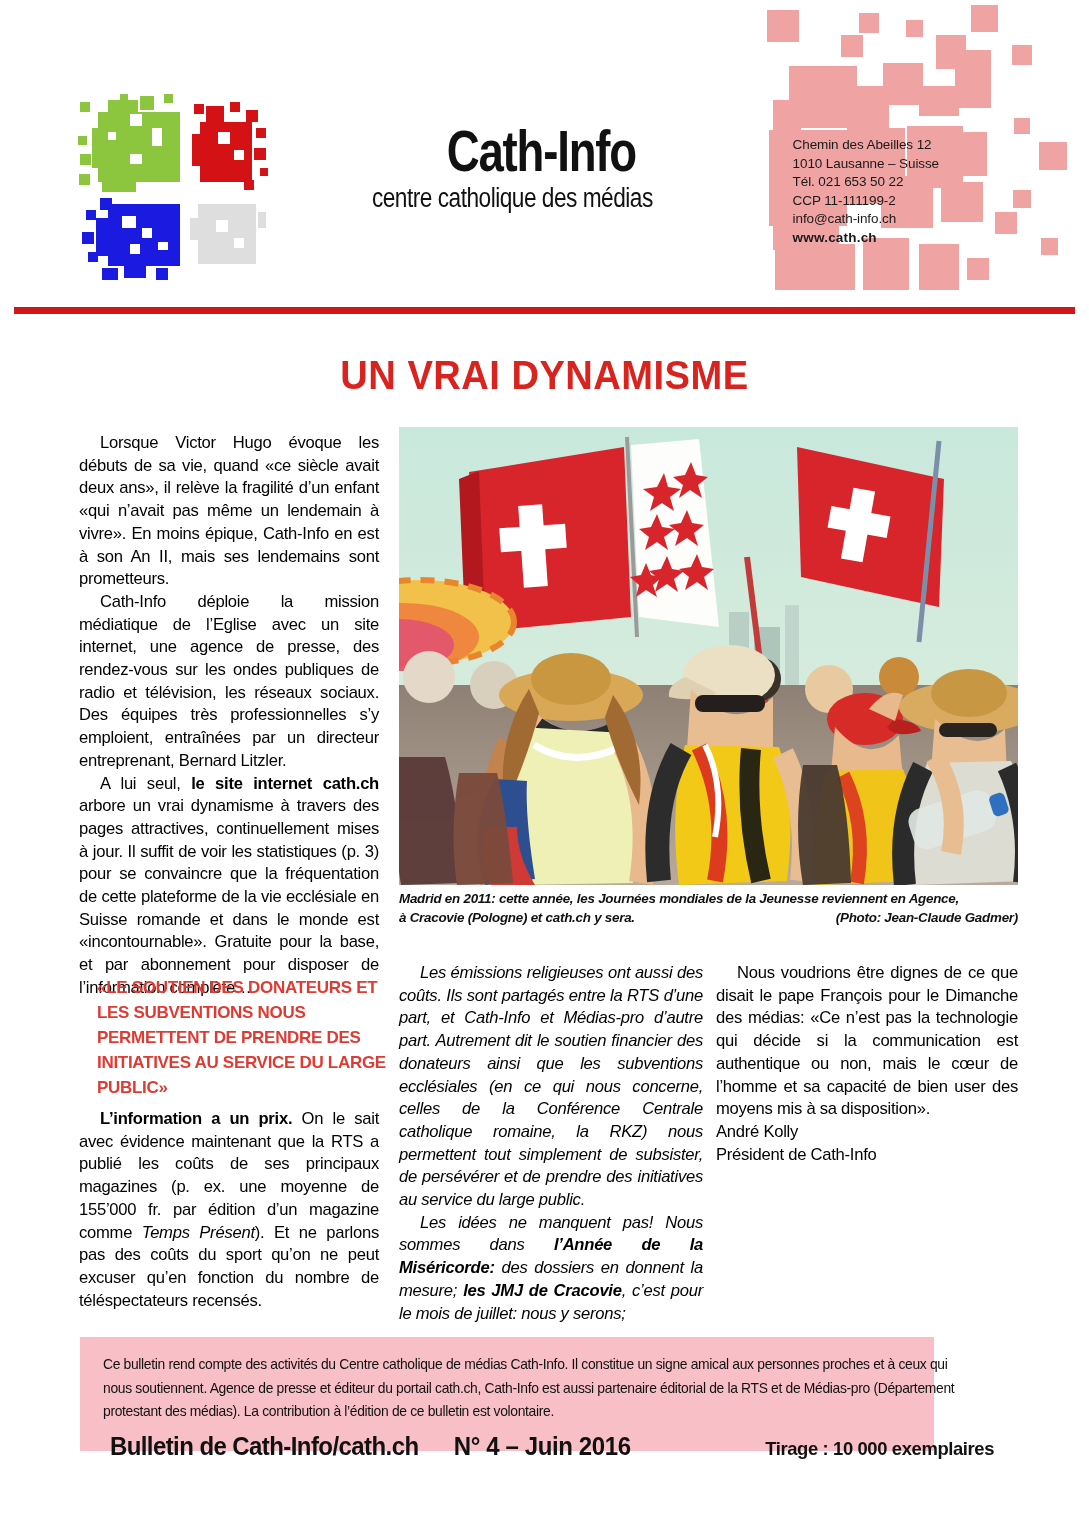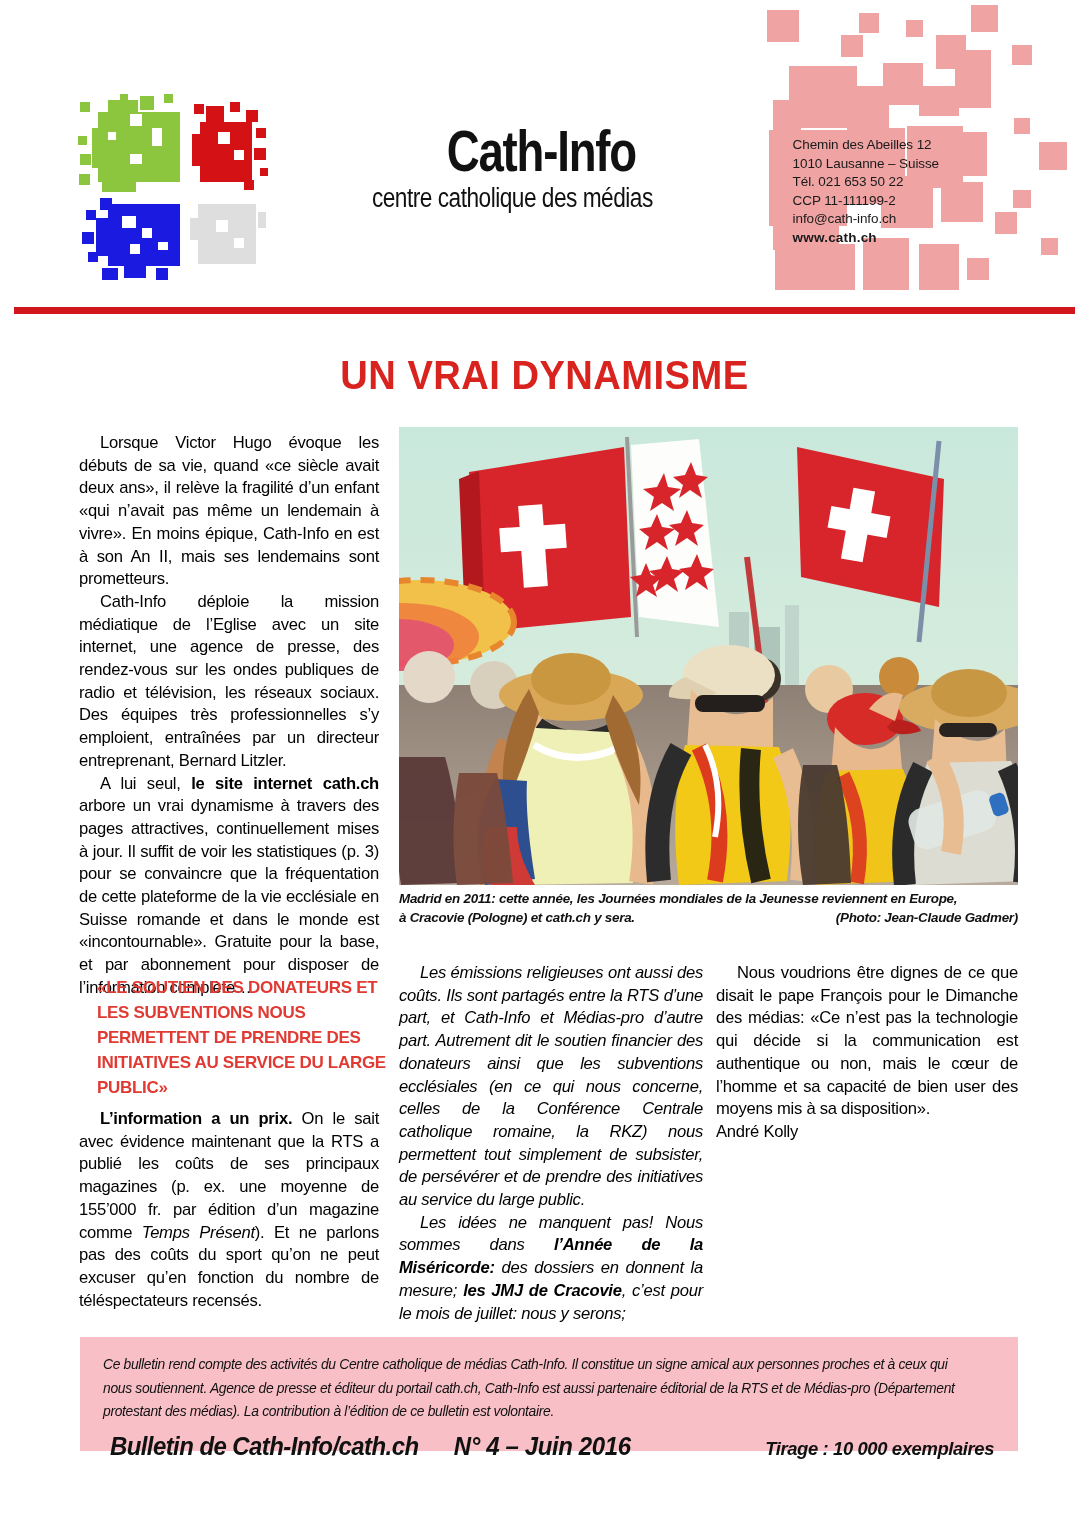--- a/index.html
+++ b/index.html
@@ -199,24 +199,23 @@
     text-align: left;
   }
   .signature .name { font-weight: normal; display: block; }
   .signature .role { display: block; }
 
   
   .footer-box {
     position: absolute;
     left: 80px;
     top: 1337px;
-    width: 938px;
+    width: 854px;
     height: 114px;
     background: #f8bfc6;
-    font-style: italic;
   }
   .footer-text {
     position: absolute;
     left: 23px;
     top: 16px;
     width: 895px;
     font-size: 14.4px;
     line-height: 23.5px;
     letter-spacing: -0.35px;
     color: #111;
@@ -488,21 +487,21 @@
 
     <g opacity="0.95">
       <path d="M0 330 q-8 68 2 128 l62 -2 q-4 -78 -18 -126z" fill="#5a3a38"></path>
       <path d="M60 346 q-10 58 -2 112 l56 -2 q-6 -68 -16 -110z" fill="#7a4a3c"></path>
       <path d="M404 338 q-10 62 0 120 l48 -2 q-2 -72 -14 -118z" fill="#4a3a30"></path>
     </g>
   </svg>
 </div>
 
 <div class="caption">
-  <div>Madrid en 2011: cette année, les Journées mondiales de la Jeunesse reviennent en Europe,</div>
+  <div>Madrid en 2011: cette année, les Journées mondiales de la Jeunesse reviennent en Agence,</div>
   <div class="line2">
     <span>à Cracovie (Pologne) et cath.ch y sera.</span>
     <span>(Photo: Jean-Claude Gadmer)</span>
   </div>
 </div>
 
 <div class="pullquote">«LE SOUTIEN DES DONATEURS ET LES SUBVENTIONS NOUS PERMETTENT DE PRENDRE DES INITIATIVES AU SERVICE DU LARGE PUBLIC»</div>
 
 <div class="col" id="col-left-bottom">
   <p><b>L’information a un prix.</b><span> On le sait avec évidence maintenant que la RTS a publié les coûts de ses principaux magazines (p. ex. une moyenne de 155’000 fr. par édition d’un magazine comme </span><i>Temps Présent</i><span>). Et ne parlons pas des coûts du sport qu’on ne peut excuser qu’en fonction du nombre de téléspectateurs recensés.</span></p>
@@ -510,20 +509,21 @@
 
 <div class="col" id="col-mid">
   <p><span>Les émissions religieuses ont aussi des coûts. Ils sont partagés entre la RTS d’une part, et Cath-Info et Médias-pro d’autre part. Autrement dit le soutien financier des donateurs ainsi que les subventions ecclésiales (en ce qui nous concerne, celles de la Conférence Centrale catholique romaine, la RKZ) nous permettent tout simplement de subsister, de persévérer et de prendre des initiatives au service du large public.</span></p>
   <p><span>Les idées ne manquent pas! Nous sommes dans </span><b>l’Année de la Miséricorde:</b><span> des dossiers en donnent la mesure; </span><b>les JMJ de Cracovie</b><span>, c’est pour le mois de juillet: nous y serons;</span></p>
 </div>
 
 <div class="col" id="col-right">
   <p><span>Nous voudrions être dignes de ce que disait le pape François pour le Dimanche des médias: «Ce n’est pas la technologie qui décide si la communication est authentique ou non, mais le cœur de l’homme et sa capacité de bien user des moyens mis à sa disposition».</span></p>
   <p class="signature noindent">
     <span class="name">André Kolly</span>
+    <span class="role">Président de Cath-Info</span>
   </p>
 </div>
 
 <div class="footer-box">
   <div class="footer-text">Ce bulletin rend compte des activités du Centre catholique de médias Cath-Info. Il constitue un signe amical aux personnes proches et à ceux qui nous soutiennent. Agence de presse et éditeur du portail cath.ch, Cath-Info est aussi partenaire éditorial de la RTS et de Médias-pro (Département protestant des médias). La contribution à l’édition de ce bulletin est volontaire.</div>
   <div class="footer-row">
     <span class="f1">Bulletin de Cath-Info/cath.ch</span>
     <span class="f2">N° 4 – Juin 2016</span>
     <span class="f3">Tirage : 10 000 exemplaires</span>
   </div>

